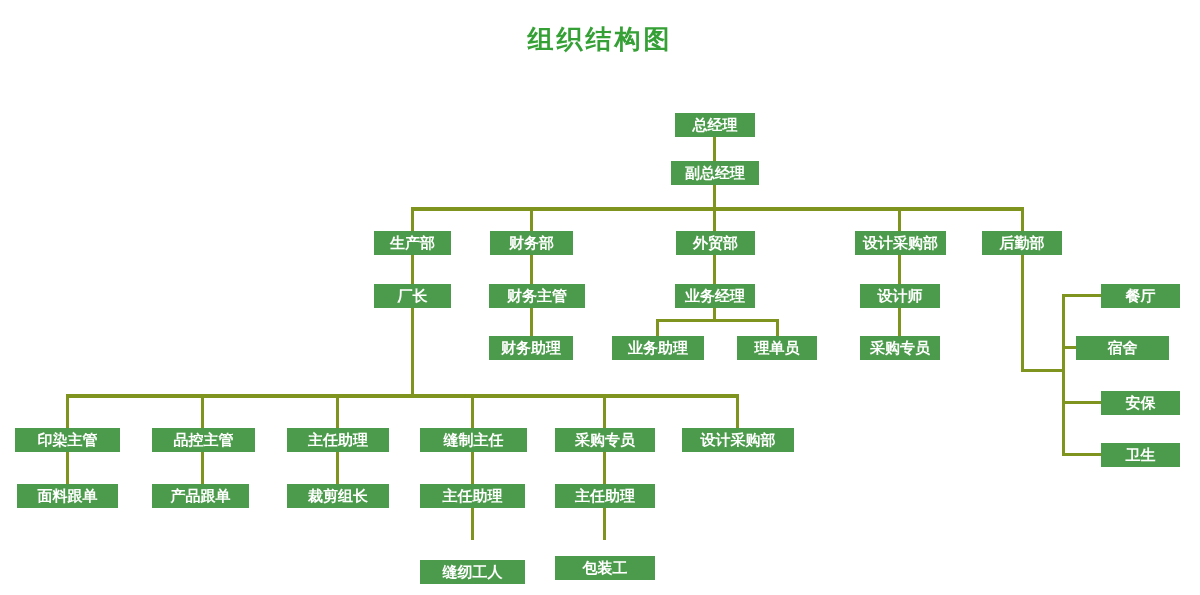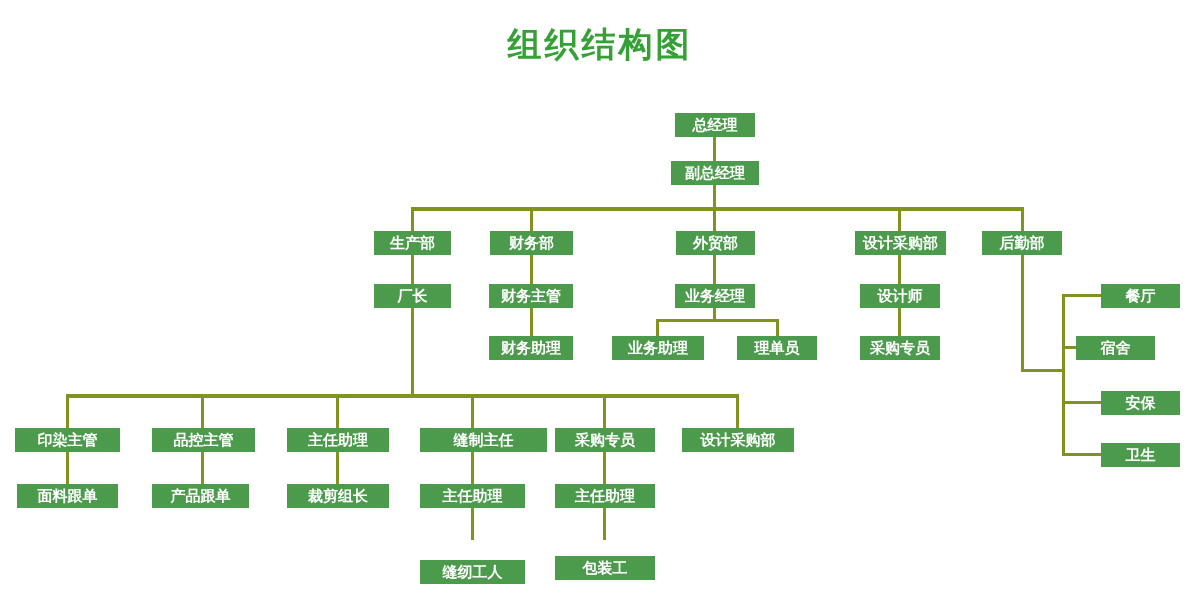--- a/index.html
+++ b/index.html
@@ -11,21 +11,21 @@
   .canvas{
     position:relative;
     width:1200px;height:595px;
     background:#ffffff;
     font-family:"Liberation Sans", sans-serif;
     overflow:hidden;
   }
   .title{
     position:absolute;left:0;top:22px;width:100%;
     margin:0;text-align:center;
-    font-size:34px;font-weight:bold;letter-spacing:3px;
+    font-size:26px;font-weight:bold;letter-spacing:3px;
     color:var(--title);
   }
   .node{
     position:absolute;height:24px;
     background:var(--box);
     color:#ffffff;font-weight:bold;font-size:15px;
     text-align:center;line-height:24px;
     white-space:nowrap;
     box-sizing:border-box;
   }
@@ -96,40 +96,40 @@
   <div class="node" style="left:675px;top:113px;width:80px">总经理</div>
   <div class="node" style="left:671px;top:161px;width:88px">副总经理</div>
 
   <div class="node" style="left:374px;top:231px;width:77px">生产部</div>
   <div class="node" style="left:490px;top:231px;width:83px">财务部</div>
   <div class="node" style="left:676px;top:231px;width:79px">外贸部</div>
   <div class="node" style="left:855px;top:231px;width:91px">设计采购部</div>
   <div class="node" style="left:982px;top:231px;width:80px">后勤部</div>
 
   <div class="node" style="left:374px;top:284px;width:77px">厂长</div>
-  <div class="node" style="left:489px;top:284px;width:84px">财务主管</div>
+  <div class="node" style="left:489px;top:284px;width:96px">财务主管</div>
   <div class="node" style="left:489px;top:336px;width:84px">财务助理</div>
   <div class="node" style="left:675px;top:284px;width:80px">业务经理</div>
   <div class="node" style="left:612px;top:336px;width:92px">业务助理</div>
   <div class="node" style="left:737px;top:336px;width:80px">理单员</div>
   <div class="node" style="left:860px;top:284px;width:80px">设计师</div>
   <div class="node" style="left:860px;top:336px;width:80px">采购专员</div>
 
   <div class="node" style="left:1101px;top:284px;width:79px">餐厅</div>
-  <div class="node" style="left:1076px;top:336px;width:79px">宿舍</div>
+  <div class="node" style="left:1076px;top:336px;width:93px">宿舍</div>
   <div class="node" style="left:1101px;top:391px;width:79px">安保</div>
   <div class="node" style="left:1101px;top:443px;width:79px">卫生</div>
 
   <div class="node" style="left:15px;top:428px;width:105px">印染主管</div>
   <div class="node" style="left:17px;top:484px;width:101px">面料跟单</div>
   <div class="node" style="left:152px;top:428px;width:103px">品控主管</div>
   <div class="node" style="left:152px;top:484px;width:97px">产品跟单</div>
   <div class="node" style="left:287px;top:428px;width:102px">主任助理</div>
   <div class="node" style="left:287px;top:484px;width:102px">裁剪组长</div>
-  <div class="node" style="left:420px;top:428px;width:127px">缝制主任</div>
+  <div class="node" style="left:420px;top:428px;width:107px">缝制主任</div>
   <div class="node" style="left:420px;top:484px;width:105px">主任助理</div>
   <div class="node" style="left:420px;top:560px;width:105px">缝纫工人</div>
   <div class="node" style="left:555px;top:428px;width:100px">采购专员</div>
   <div class="node" style="left:555px;top:484px;width:100px">主任助理</div>
   <div class="node" style="left:555px;top:556px;width:100px">包装工</div>
   <div class="node" style="left:682px;top:428px;width:112px">设计采购部</div>
 
 </div>
 
 </body></html>

